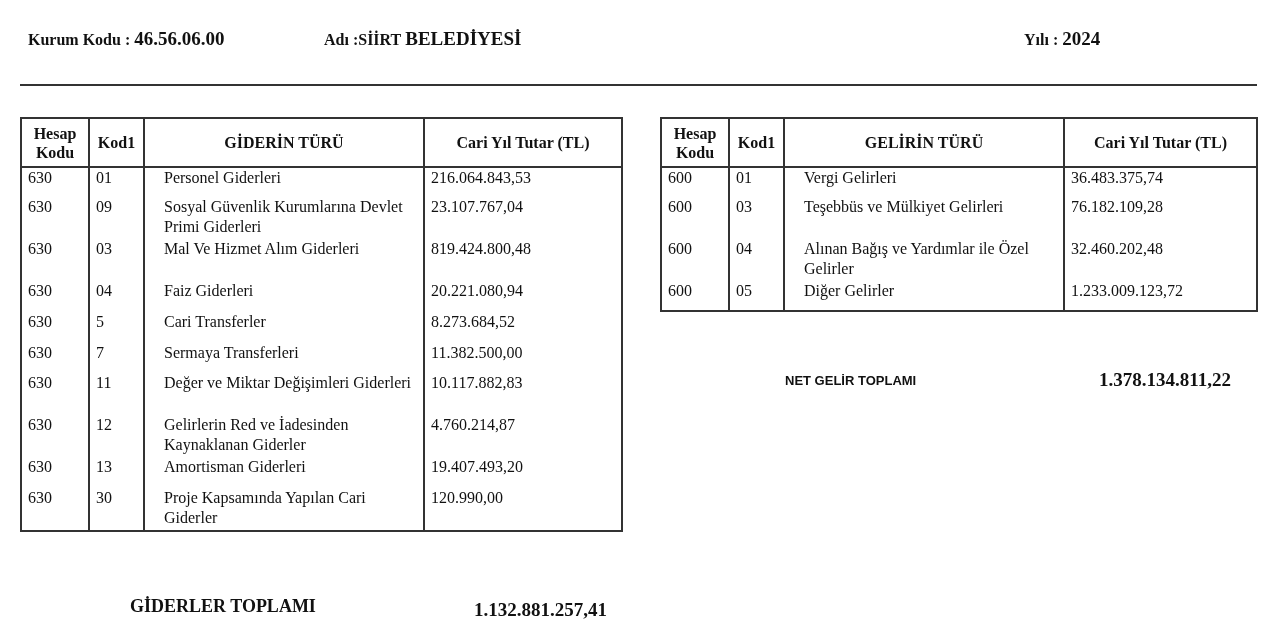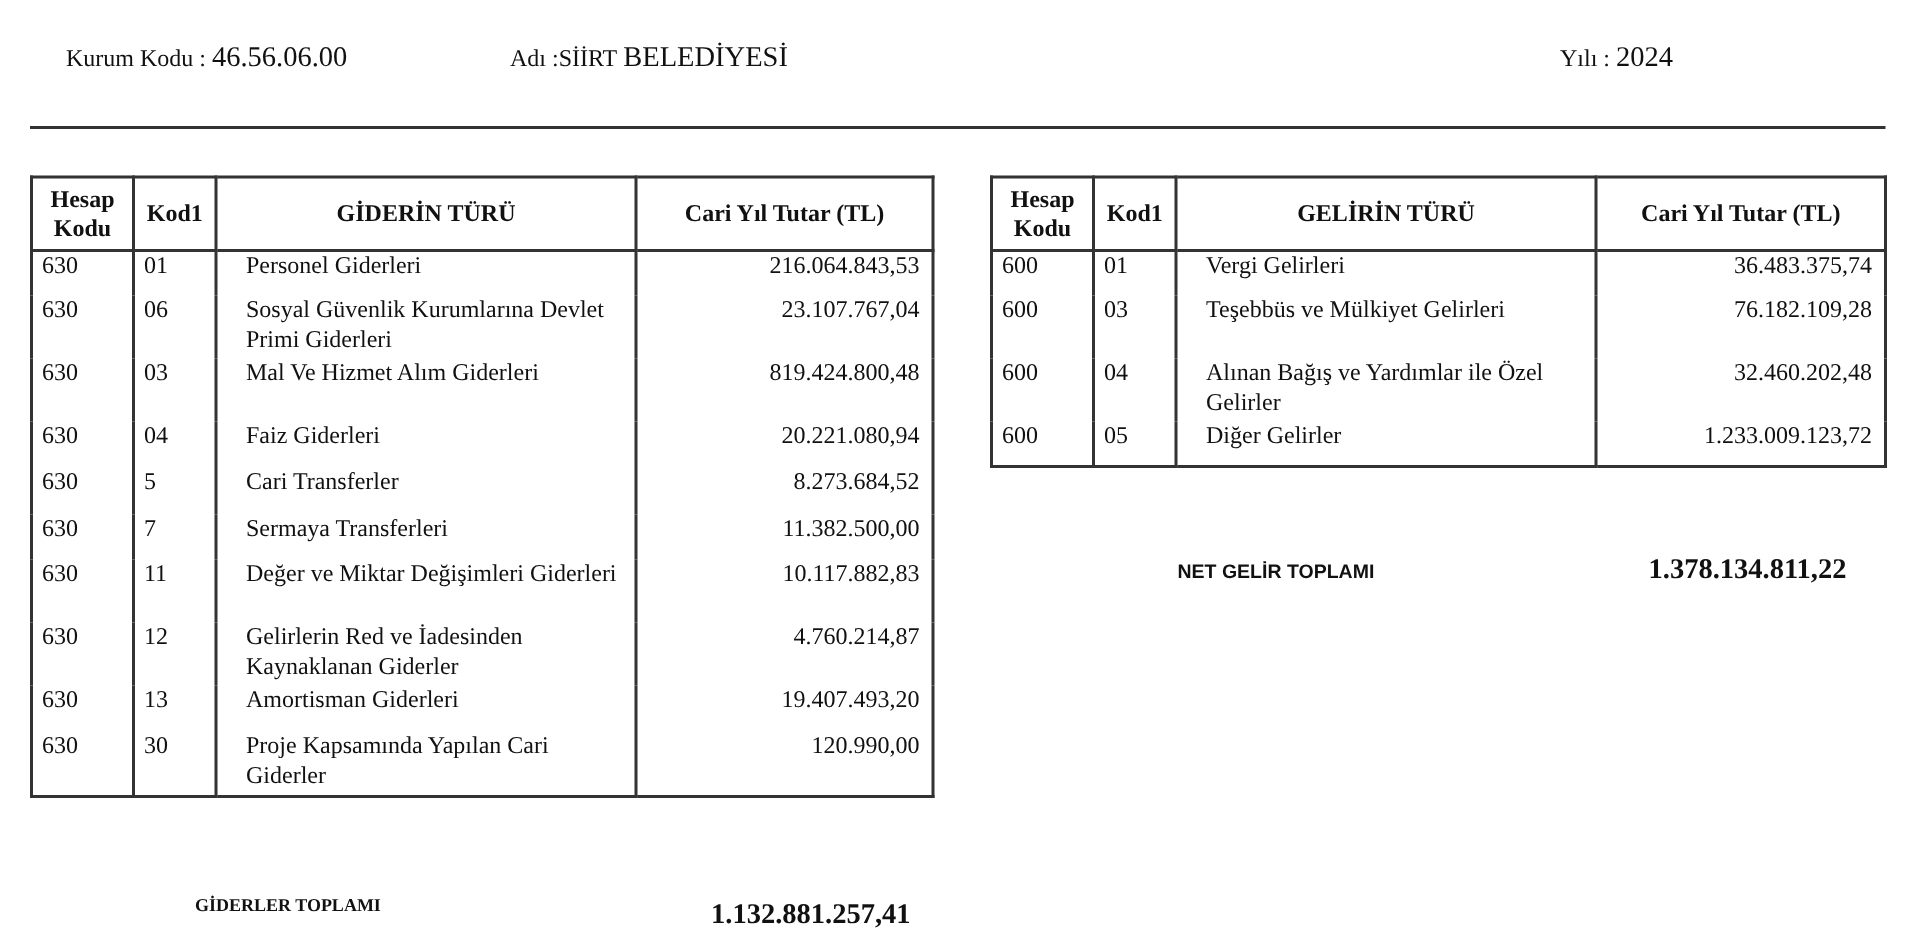--- a/index.html
+++ b/index.html
@@ -1,39 +1,39 @@
 <!DOCTYPE html>
 <html><head>
   <meta charset="utf-8">
   <style>
     html, body { margin: 0; padding: 0; background: #ffffff; }
     body { width: 1280px; height: 624px; position: relative; overflow: hidden;
            font-family: "Liberation Serif", "DejaVu Serif", serif; color: #111; }
-    .hdr { position: absolute; font-weight: normal; white-space: nowrap; margin-left: 16px; }
+    .hdr { position: absolute; font-weight: bold; white-space: nowrap; }
     .hdr .lbl { font-size: 16px; }
     .hdr .val { font-size: 19px; }
     #kurum { left: 28px; top: 28px; }
     #adi { left: 324px; top: 28px; }
     #yil { left: 1024px; top: 28px; }
     .rule { position: absolute; left: 20px; top: 84px; width: 1237px; height: 2px; background: #333; }
 
     table.fin { position: absolute; border-collapse: collapse; font-size: 16px; line-height: 20px; }
     table.fin th, table.fin td { border-left: 2px solid #333; border-right: 2px solid #333; padding: 0 6px; vertical-align: top; }
     table.fin th { font-weight: bold; border-top: 2px solid #333; border-bottom: 2px solid #333; text-align: center; vertical-align: middle; height: 47px; padding: 0 4px; line-height: 19px; }
     table.fin tbody tr:last-child td { border-bottom: 2px solid #333; }
-    table.fin td.num { text-align: right; padding-right: 8px; }
+    table.fin td.num { padding-right: 8px; }
     table.fin td.desc { padding-left: 19px; }
     #gider-table { left: 20px; top: 117px; width: 603px; }
     #gelir-table { left: 660px; top: 117px; width: 598px; }
     .c1 { width: 58px; margin-top: 48px; } .c2 { width: 45px; } .c3 { width: 270px; }
 
     .total { position: absolute; font-weight: bold; white-space: nowrap; }
     #net-label { left: 785px; top: 373px; font-family: "Liberation Sans", "DejaVu Sans", sans-serif; font-size: 13px; }
     #net-value { left: 1087px; top: 369px; font-size: 19px; margin-left: 12px; }
-    #gider-label { left: 130px; top: 596px; font-size: 12px; text-align: center; }
+    #gider-label { left: 130px; top: 596px; font-size: 18px; text-align: center; }
     #gider-value { left: 474px; top: 599px; font-size: 19px; }
   </style>
 </head>
 <body>
 
 <div class="hdr" id="kurum">
   <span class="lbl">Kurum Kodu :</span>
   <span class="val">46.56.06.00</span>
 </div>
 <div class="hdr" id="adi">
@@ -57,21 +57,21 @@
   </thead>
   <tbody id="gider-body">
       <tr style="height: 30px;">
         <td>630</td>
         <td>01</td>
         <td class="desc">Personel Giderleri</td>
         <td class="num">216.064.843,53</td>
       </tr>
       <tr style="height: 42px;">
         <td>630</td>
-        <td>06</td>
+        <td>09</td>
         <td class="desc">Sosyal Güvenlik Kurumlarına Devlet Primi Giderleri</td>
         <td class="num">23.107.767,04</td>
       </tr>
       <tr style="height: 42px;">
         <td>630</td>
         <td>03</td>
         <td class="desc">Mal Ve Hizmet Alım Giderleri</td>
         <td class="num">819.424.800,48</td>
       </tr>
       <tr style="height: 31px;">

